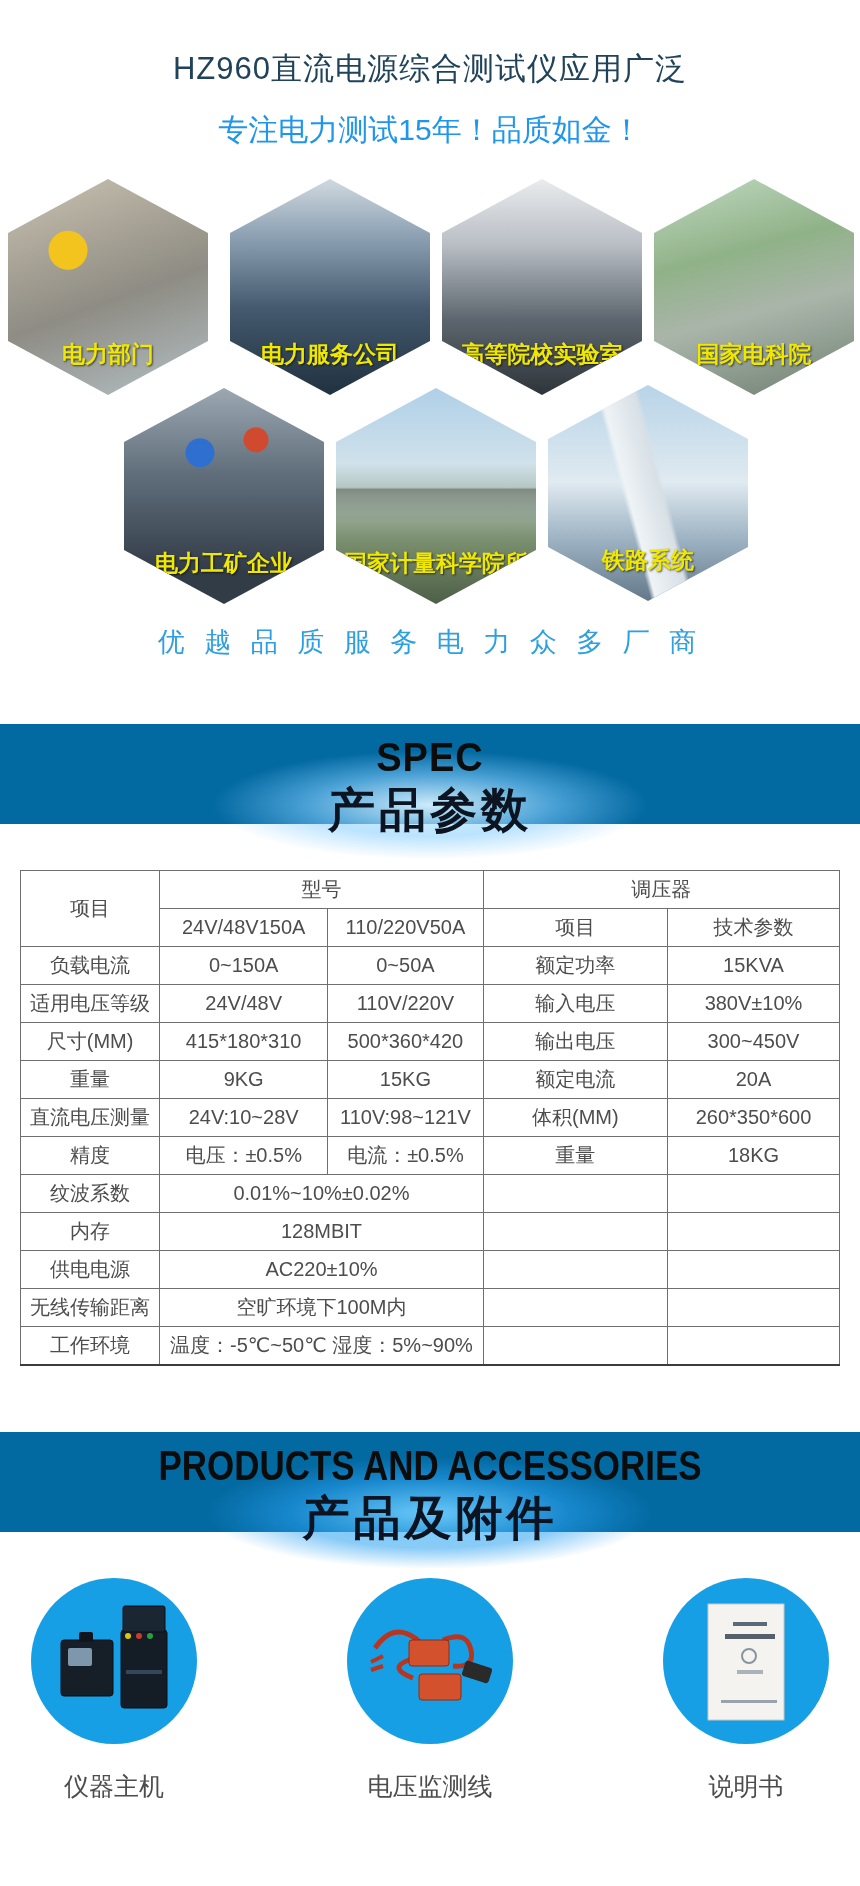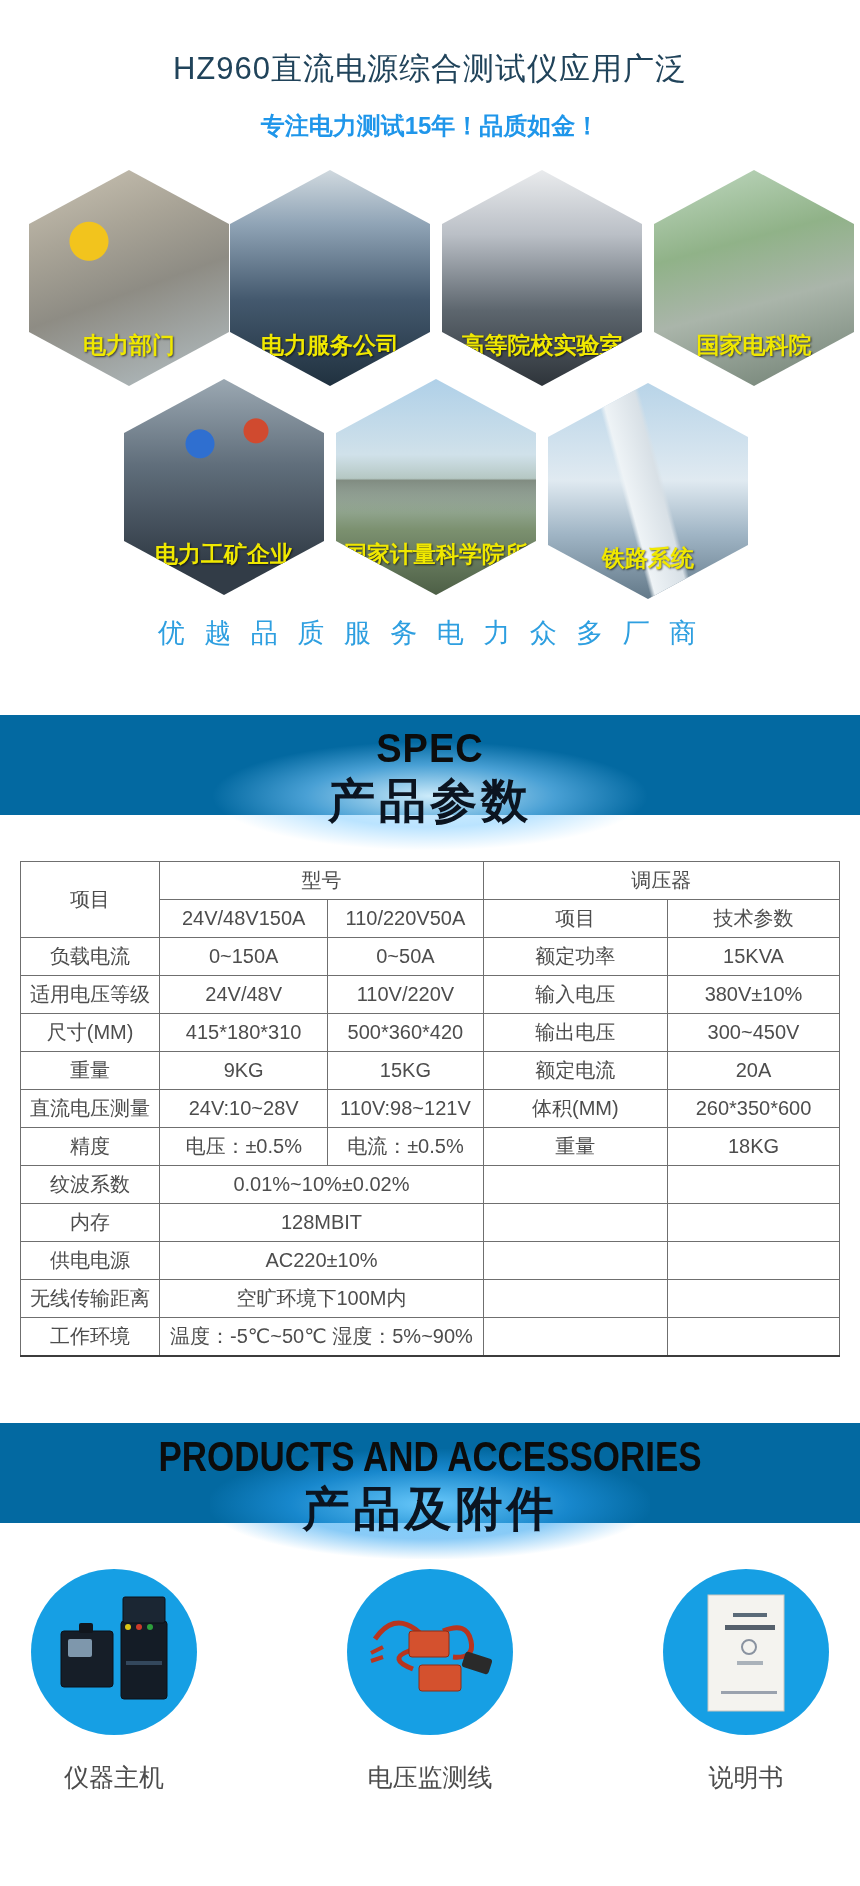--- a/index.html
+++ b/index.html
@@ -11,42 +11,42 @@
   }
   .page { width:860px; overflow:hidden; }
 
   
   .page-title {
     margin-top:48px; text-align:center;
     font-size:31px; font-weight:400; color:#20435a; letter-spacing:1px;
   }
   .page-subtitle {
     margin-top:20px; text-align:center;
-    font-size:24px; font-weight:700; color:#1f96ea;
+    font-size:30px; font-weight:400; color:#1f96ea;
   }
 
   
   .hex-grid { position:relative; width:860px; height:425px; margin-top:28px; }
   .hex {
     position:absolute; width:200px; height:216px;
     clip-path:polygon(50% 0, 100% 25%, 100% 75%, 50% 100%, 0 75%, 0 25%);
   }
   .hex-label {
     position:absolute; left:0; right:0; top:160px; text-align:center;
     font-size:23px; font-weight:700; color:#f0e800;
     text-shadow:1px 1px 2px rgba(0,0,0,.65);
     white-space:nowrap;
   }
-  .r1a { left:29px;  top:0;font-family:Liberation Serif, serif; }
+  .r1a { left:8px;  top:0;font-family:Liberation Serif, serif; }
   .r1b { left:230px; top:0; }
   .r1c { left:442px; top:0; }
   .r1d { left:654px; top:0; }
   .r2a { left:124px; top:209px; }
   .r2b { left:336px; top:209px; }
-  .r2c { left:548px; top:213px; }
+  .r2c { left:548px; top:206px; }
 
   .hx1 { background:
       radial-gradient(circle at 30% 33%, #f2c41d 0 19px, rgba(242,196,29,0) 20px),
       linear-gradient(160deg,#cac3b3 0%,#a9a497 30%,#8e8c84 55%,#b4c0c5 100%); }
   .hx2 { background:linear-gradient(180deg,#d0d9df 0%,#90a4b6 25%,#44596e 60%,#20313f 100%); }
   .hx3 { background:linear-gradient(180deg,#e9ebed 0%,#babfc6 30%,#5d666e 65%,#2e343a 100%); }
   .hx4 { background:
       linear-gradient(165deg,#c0d9c1 0%,#90b288 35%,#aab5aa 60%,#708073 100%); }
   .hx5 { background:
       radial-gradient(circle at 38% 30%, #2f6fd0 0 14px, rgba(47,111,208,0) 15px),

